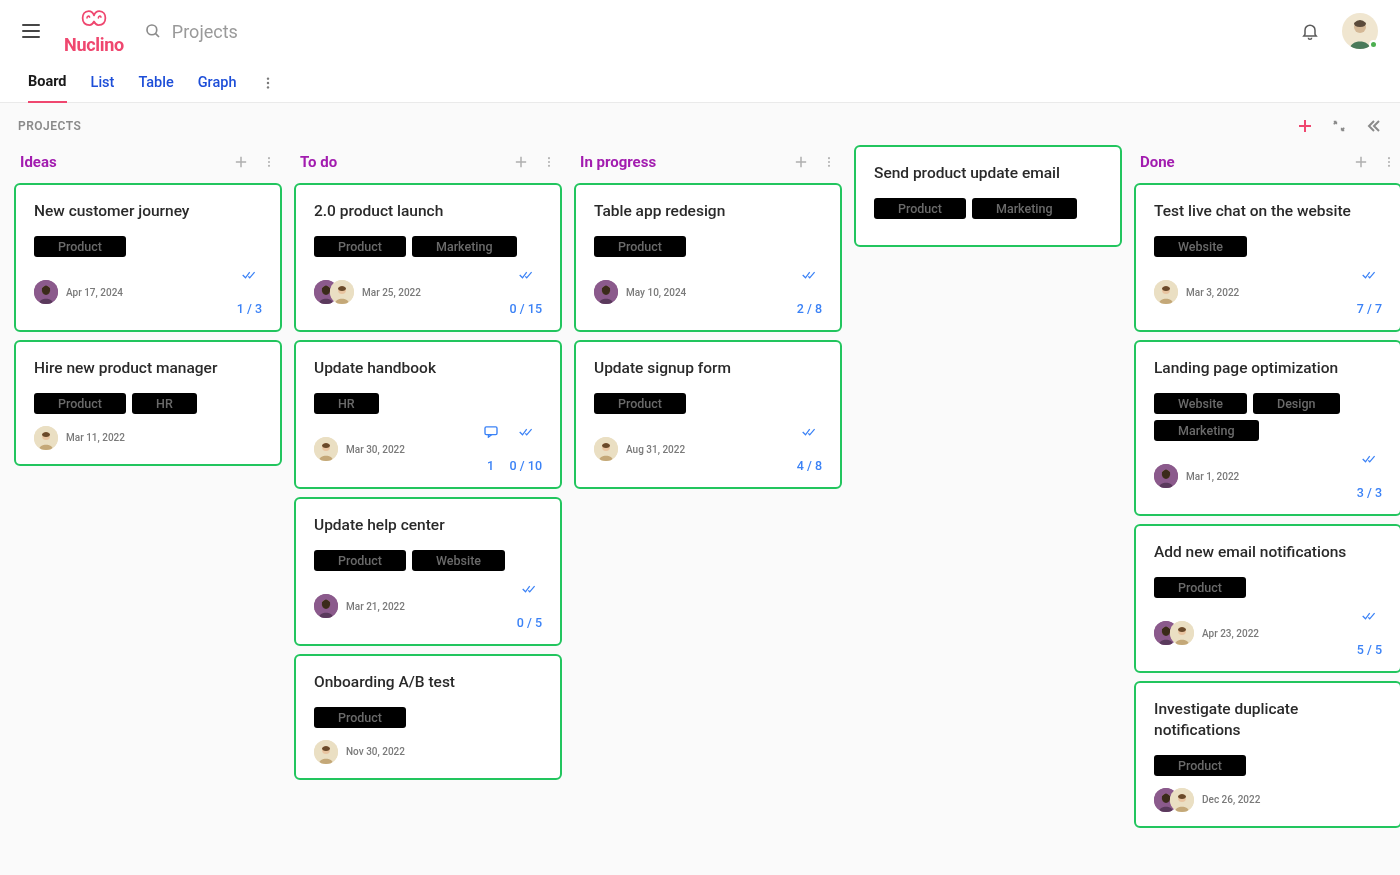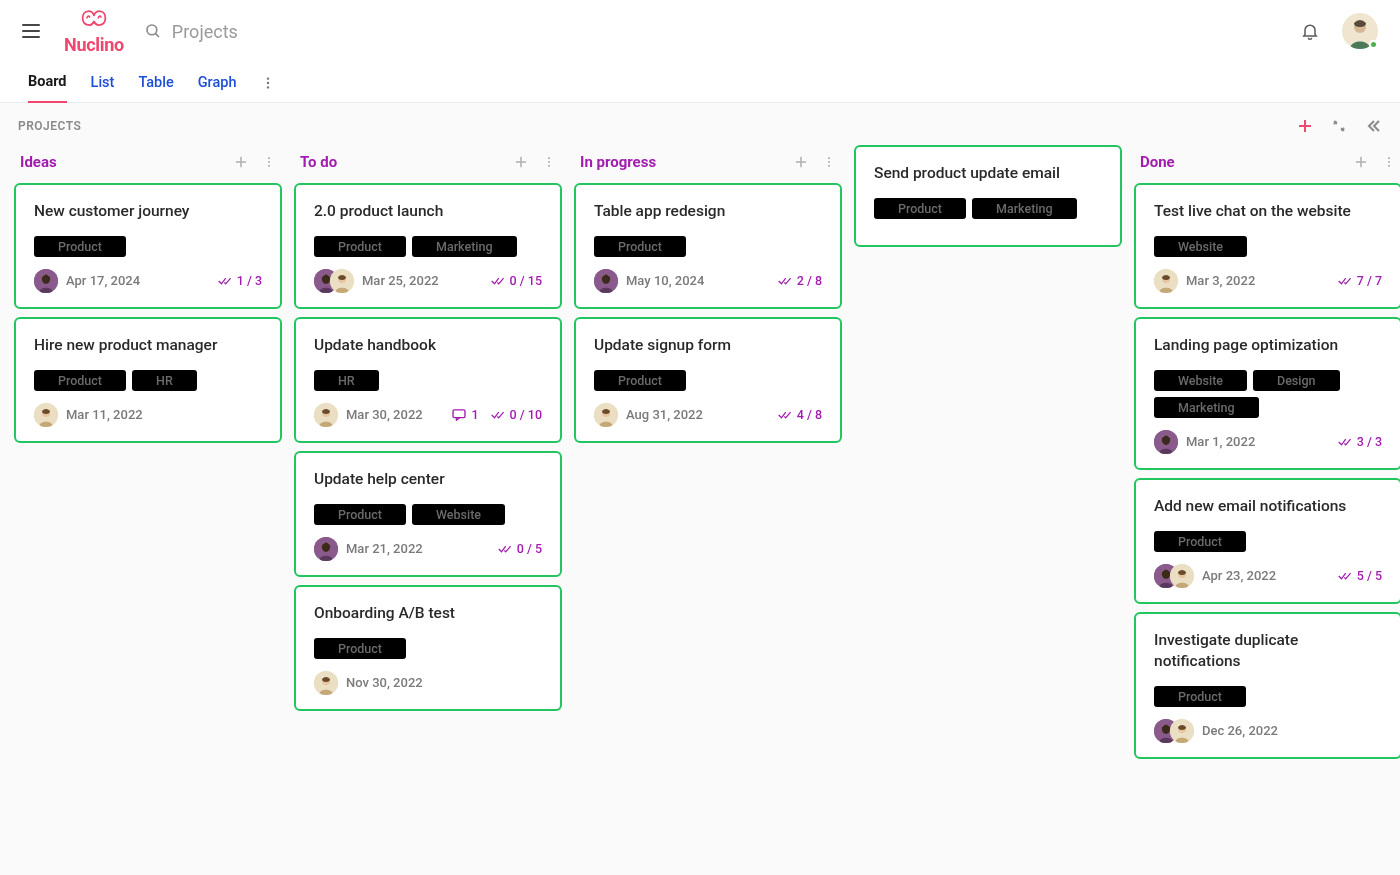--- a/index.html
+++ b/index.html
@@ -260,36 +260,37 @@
       align-items: center;
       gap: 8px;
     }
     .avatars {
       display: flex;
     }
     .avatars .avatar-small + .avatar-small {
       margin-left: -8px;
     }
     .card-date {
-      font-size: 13px;
+      font-size: 10px;
       color: #7a7a7a;
       font-weight: 500;
     }
     .card-right {
       display: flex;
       align-items: center;
       gap: 12px;
     }
     .metric {
       display: flex;
       align-items: center;
-      gap: 5px;
+      gap: 20px;
       font-size: 12.5px;
-      color: #a21caf;
+      color: #3b82f6;
       font-weight: 500;
+      flex-direction: column;
     }
     .metric-icon {
       width: 14px;
       height: 12px;
     }
     svg { display: block; }
   </style>
 </head>
 <body>
 

